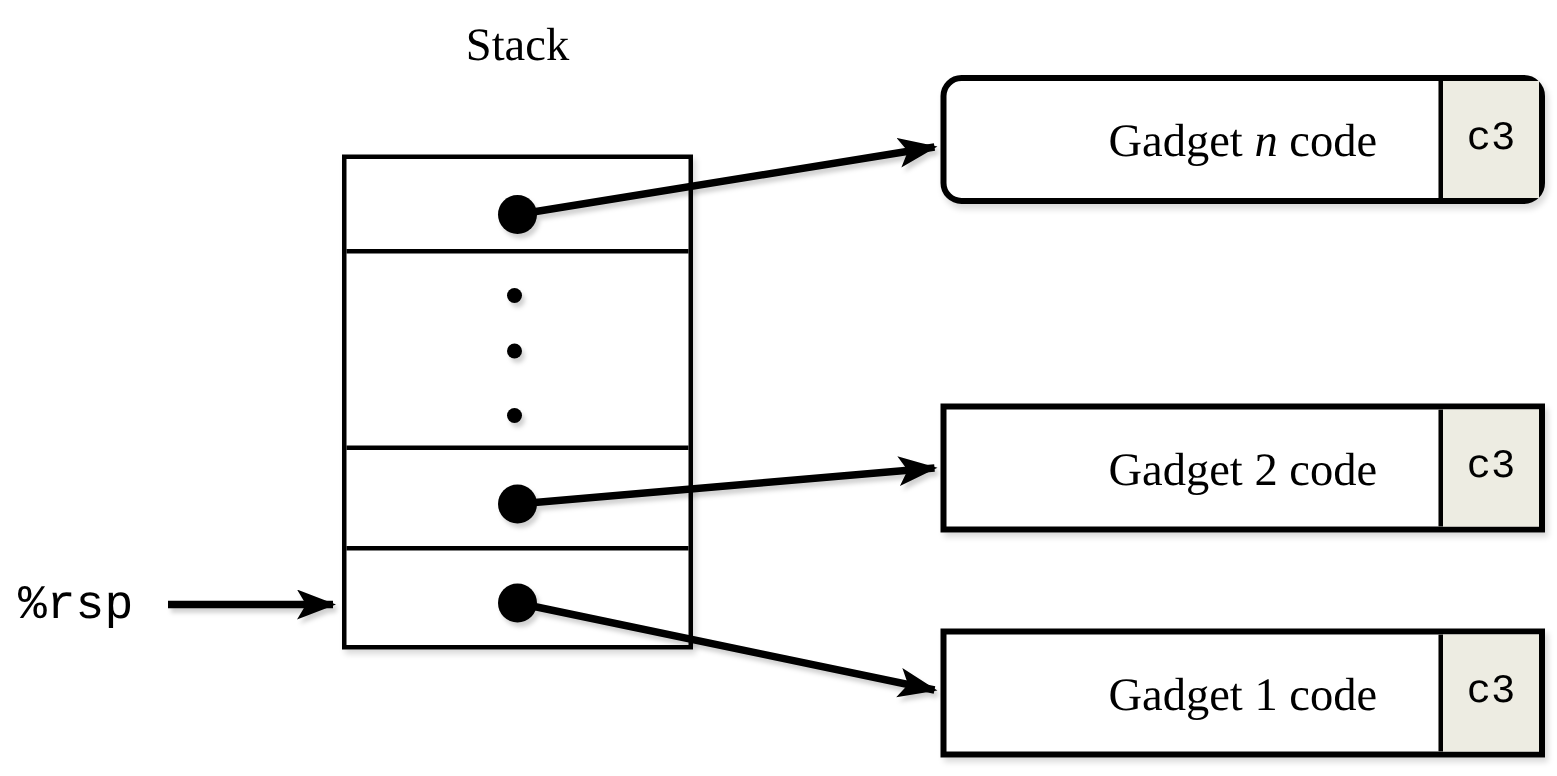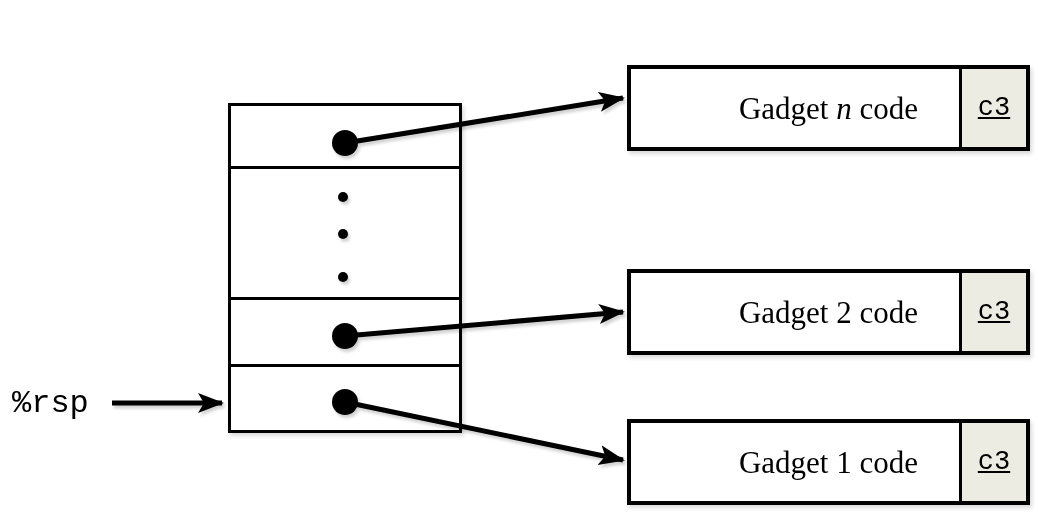--- a/index.html
+++ b/index.html
@@ -38,45 +38,46 @@
   }
 
   
   .gbox{
     position:absolute;left:627px;width:403px;height:86px;
     box-sizing:border-box;border:4px solid #000;background:#fff;
     box-shadow:2px 3px 4px rgba(0,0,0,.15);
     display:flex;align-items:center;justify-content:center;
     font:31px/1 "Liberation Serif", serif;color:#000;
   }
-  .gbox.g0{top:65px;}
+  .gbox.g0{top:50px;border-radius:14px;}
   .gbox.g1{top:269px;align-items:center;}
   .gbox.g2{top:419px;}
   .glabel{white-space:pre;}
   .gvar{font-style:normal;}
   .gvar.italic{font-style:italic;}
   .rcell{
     position:absolute;top:0;bottom:0;right:0;width:67px;
     box-sizing:border-box;border-left:3px solid #000;
     background:#edece2;
     display:flex;align-items:center;justify-content:center;
-    font:27px/1 "Liberation Mono", monospace;color:#000;text-decoration:underline;
+    font:27px/1 "Liberation Mono", monospace;color:#000;
   }
 
   
   svg.arrows{
     position:absolute;left:0;top:0;z-index:5;pointer-events:none;
     filter:drop-shadow(2px 3px 1.5px rgba(0,0,0,.18));
   }
 </style>
 </head>
 <body>
 
 <div id="canvas">
 
+  <div class="stack-title">Stack</div>
 
   <div class="stack">
     <div class="scell c1"></div>
     <div class="scell c2"></div>
     <div class="scell c3"></div>
     <div class="scell c4"></div>
   </div>
 
   <div class="rsp">%rsp</div>
 

